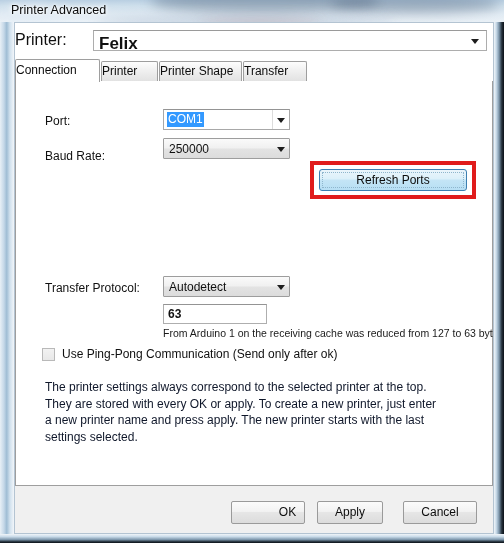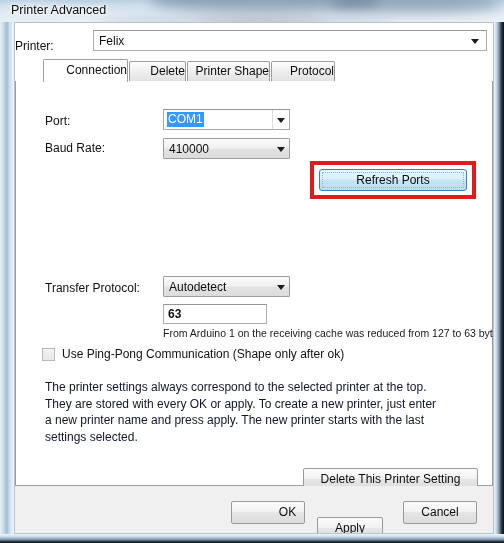--- a/index.html
+++ b/index.html
@@ -87,38 +87,39 @@
   #client-inner {
     position: absolute;
     left: 0; top: 0;
     width: 478px; height: 510px;
     background: #ffffff;
   }
 
   
   #printer-label {
     position: absolute;
-    left: 0px; top: 16px;
-    font-size: 12px;
+    left: 0px; top: 8px;
+    font-size: 16px;
     color: #101010;
   }
   #printer-combo {
     position: absolute;
     left: 78px; top: 7px;
     width: 394px; height: 21px;
     background: #ffffff;
     border: 1px solid #adadad;
     border-top-color: #9a9a9a;
     box-sizing: border-box;
   }
   #printer-combo-value {
     position: absolute;
     left: 5px; top: 3px;
-    font-size: 12px;
-    color: #101010;
+    font-size: 17px;
+    color: #101010;
+    font-weight: bold;
   }
   .combo-arrow-flat {
     position: absolute;
     right: 7px; top: 50%;
     margin-top: -2px;
     width: 0; height: 0;
     border-left: 4.5px solid transparent;
     border-right: 4.5px solid transparent;
     border-top: 5px solid #1d1d1d;
   }
@@ -133,24 +134,23 @@
     position: absolute;
     top: 2px;
     height: 20px;
     box-sizing: border-box;
     font-size: 12px;
     color: #0d0d0d;
     background: linear-gradient(to bottom, #fdfdfd 0%, #f0f0f0 45%, #e2e2e2 100%);
     border: 1px solid #9e9e9e;
     border-bottom: none;
     border-radius: 2px 2px 0 0;
-    text-align: right;
+    text-align: left;
     line-height: 19px;
     white-space: nowrap;
-    margin-left: 28px;
   }
   .tab.selected {
     top: 0px;
     height: 23px;
     line-height: 20px;
     background: #ffffff;
     border-color: #9e9e9e;
     z-index: 3;
   }
   #tab-0 { left: 0px;   width: 85px; }
@@ -326,21 +326,21 @@
   }
 
   
   #footer {
     position: absolute;
     left: 0px; top: 463px;
     width: 478px; height: 47px;
     background: #f0f0f0;
   }
   #btn-ok     { left: 216px; top: 478px; width: 74px; height: 23px; line-height: 21px; padding-left: 39px; }
-  #btn-apply  { left: 302px; top: 478px; width: 66px; height: 23px; line-height: 21px; margin-top: 16px; }
+  #btn-apply  { left: 302px; top: 478px; width: 66px; height: 23px; line-height: 21px; }
   #btn-cancel { left: 388px; top: 478px; width: 74px; height: 23px; line-height: 21px; }
 </style>
 </head>
 <body>
 
 <div id="window">
 
   <div id="title-bar">
     <div class="glass-smudge smudge-a"></div>
     <div class="glass-smudge smudge-b"></div>
@@ -358,38 +358,38 @@
     <div id="client-inner">
 
       <div id="printer-label" class="field-label">Printer:</div>
       <div id="printer-combo">
         <span id="printer-combo-value">Felix</span>
         <span class="combo-arrow-flat"></span>
       </div>
 
       <div id="tab-strip">
         <div id="tab-0" class="tab selected">Connection</div>
-        <div id="tab-1" class="tab">Delete</div>
+        <div id="tab-1" class="tab">Printer</div>
         <div id="tab-2" class="tab">Printer Shape</div>
-        <div id="tab-3" class="tab">Protocol</div>
+        <div id="tab-3" class="tab">Transfer</div>
       </div>
 
       <div id="tab-page">
 
         <div class="field-label" style="left:29px; top:33px;">Port:</div>
         <div class="combo-edit" style="left:147px; top:28px; width:127px;">
           <span class="sel-text">COM1</span>
           <span class="drop">
             <span class="combo-arrow-flat"></span>
           </span>
         </div>
 
-        <div class="field-label" style="left:29px; top:60px;">Baud Rate:</div>
+        <div class="field-label" style="left:29px; top:68px;">Baud Rate:</div>
         <div class="combo-list" style="left:147px; top:57px; width:127px;">
-          <span class="val">410000</span>
+          <span class="val">250000</span>
           <span class="drop">
             <span class="combo-arrow-flat"></span>
           </span>
         </div>
 
         <div class="field-label" style="left:29px; top:200px;">Transfer Protocol:</div>
         <div class="combo-list" style="left:147px; top:195px; width:127px;">
           <span class="val">Autodetect</span>
           <span class="drop">
             <span class="combo-arrow-flat"></span>
@@ -397,26 +397,25 @@
         </div>
 
         <div class="textbox" style="left:147px; top:223px; width:104px;">
           <span class="val">63</span>
         </div>
 
         <div id="cache-hint">From Arduino 1 on the receiving cache was reduced from 127 to 63 bytes!</div>
 
         <div id="pingpong-row">
           <span id="pingpong-box"></span>
-          <span id="pingpong-label">Use Ping-Pong Communication (Shape only after ok)</span>
+          <span id="pingpong-label">Use Ping-Pong Communication (Send only after ok)</span>
         </div>
 
         <div id="description">The printer settings always correspond to the selected printer at the top. They are stored with every OK or apply. To create a new printer, just enter a new printer name and press apply. The new printer starts with the last settings selected.</div>
 
-        <div id="btn-delete" class="btn">Delete This Printer Setting</div>
 
         <div id="btn-refresh" class="btn">
           <span>Refresh Ports</span>
           <span class="focus-rect"></span>
         </div>
 
         <div id="refresh-highlight"></div>
 
       </div>
 

